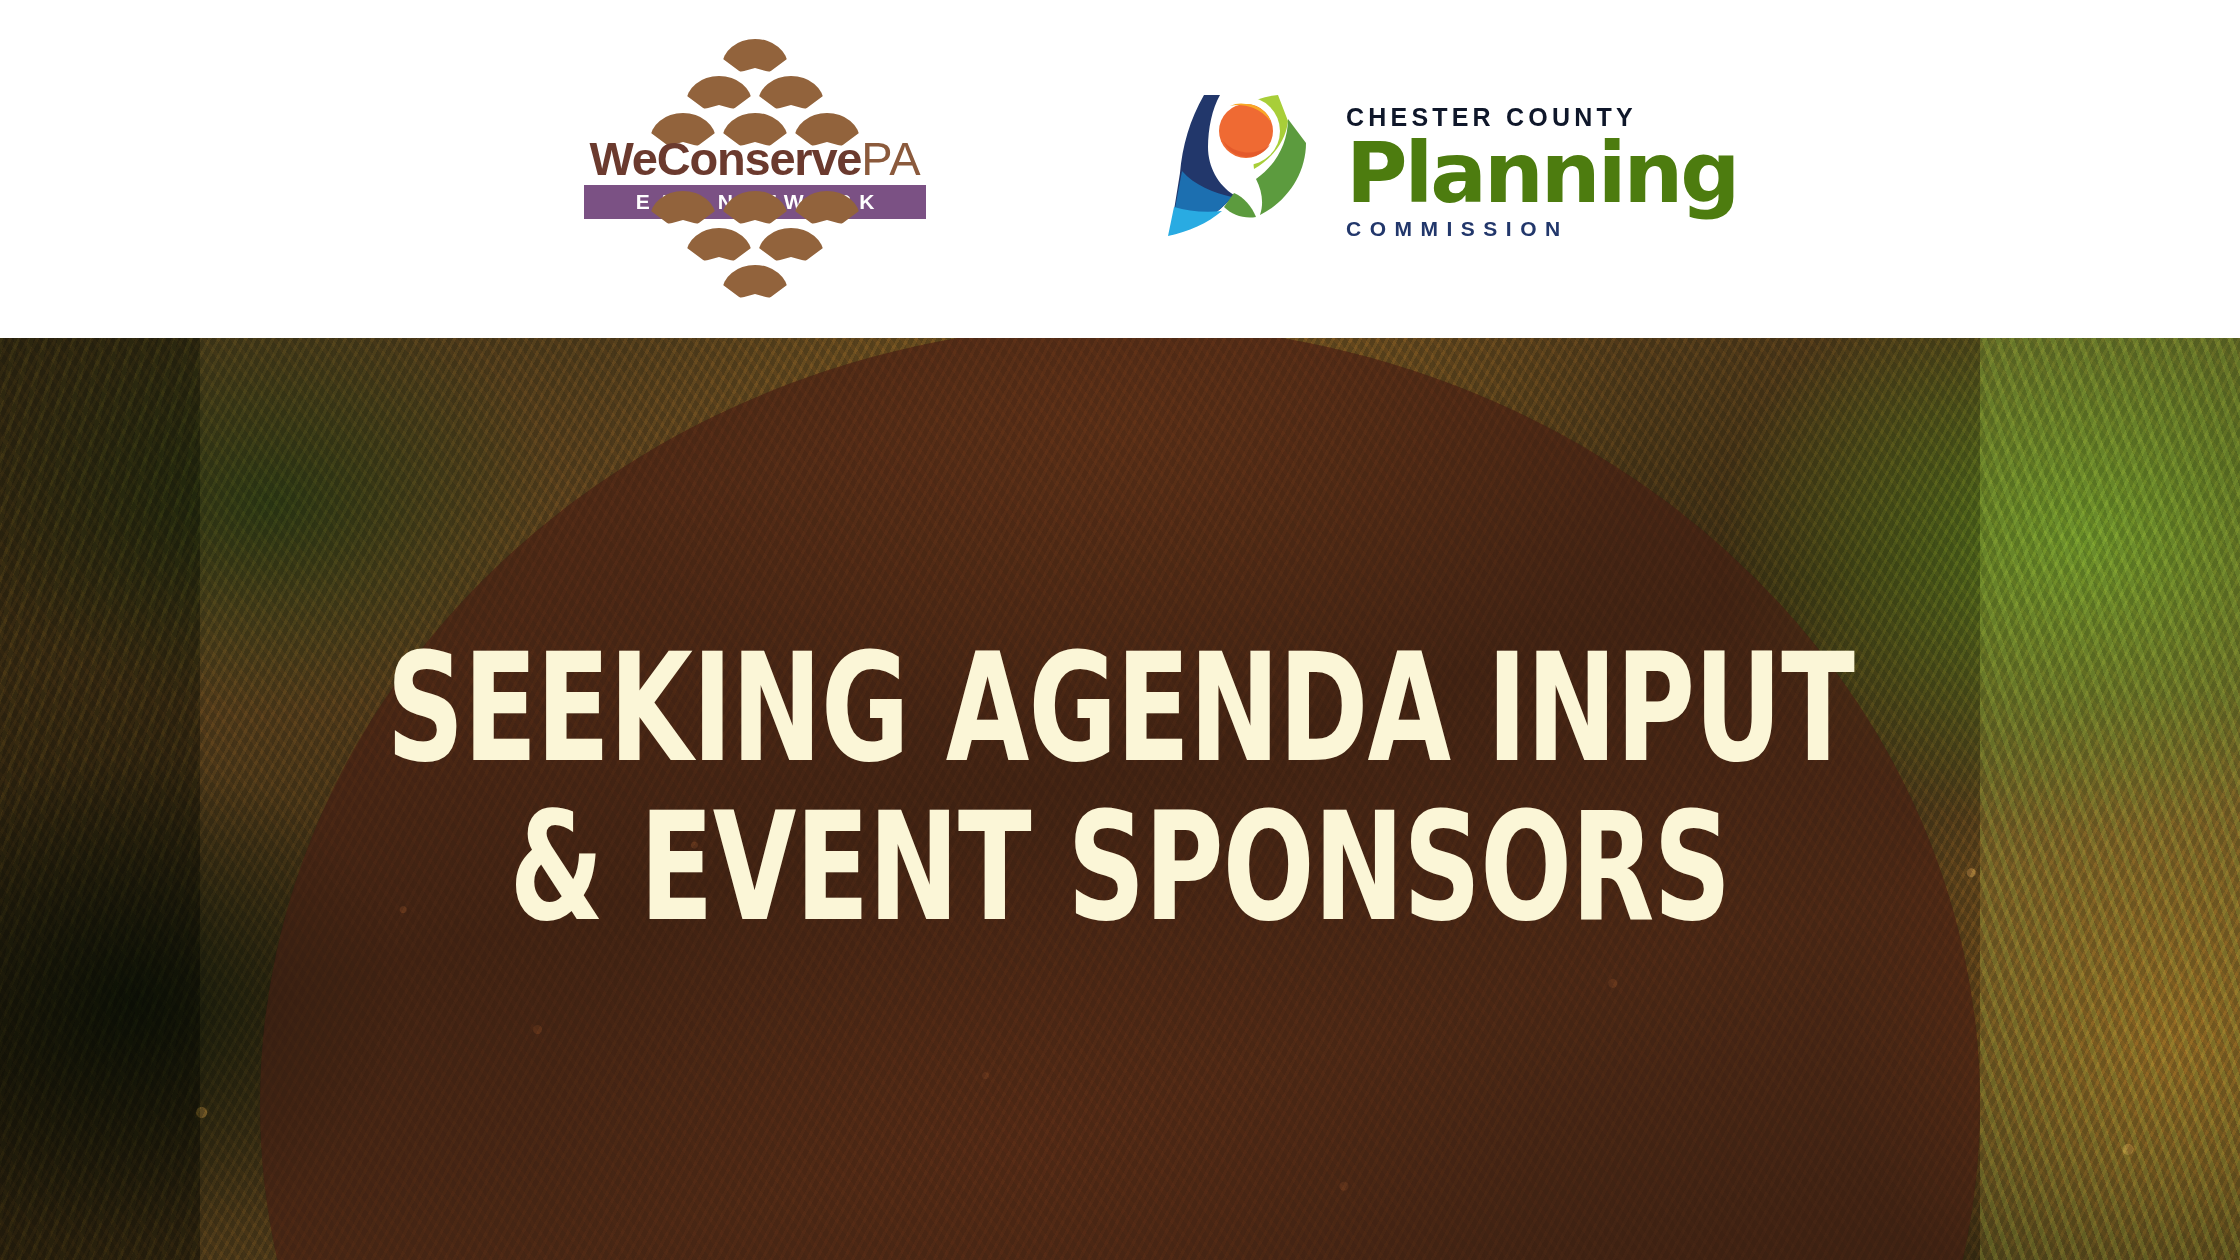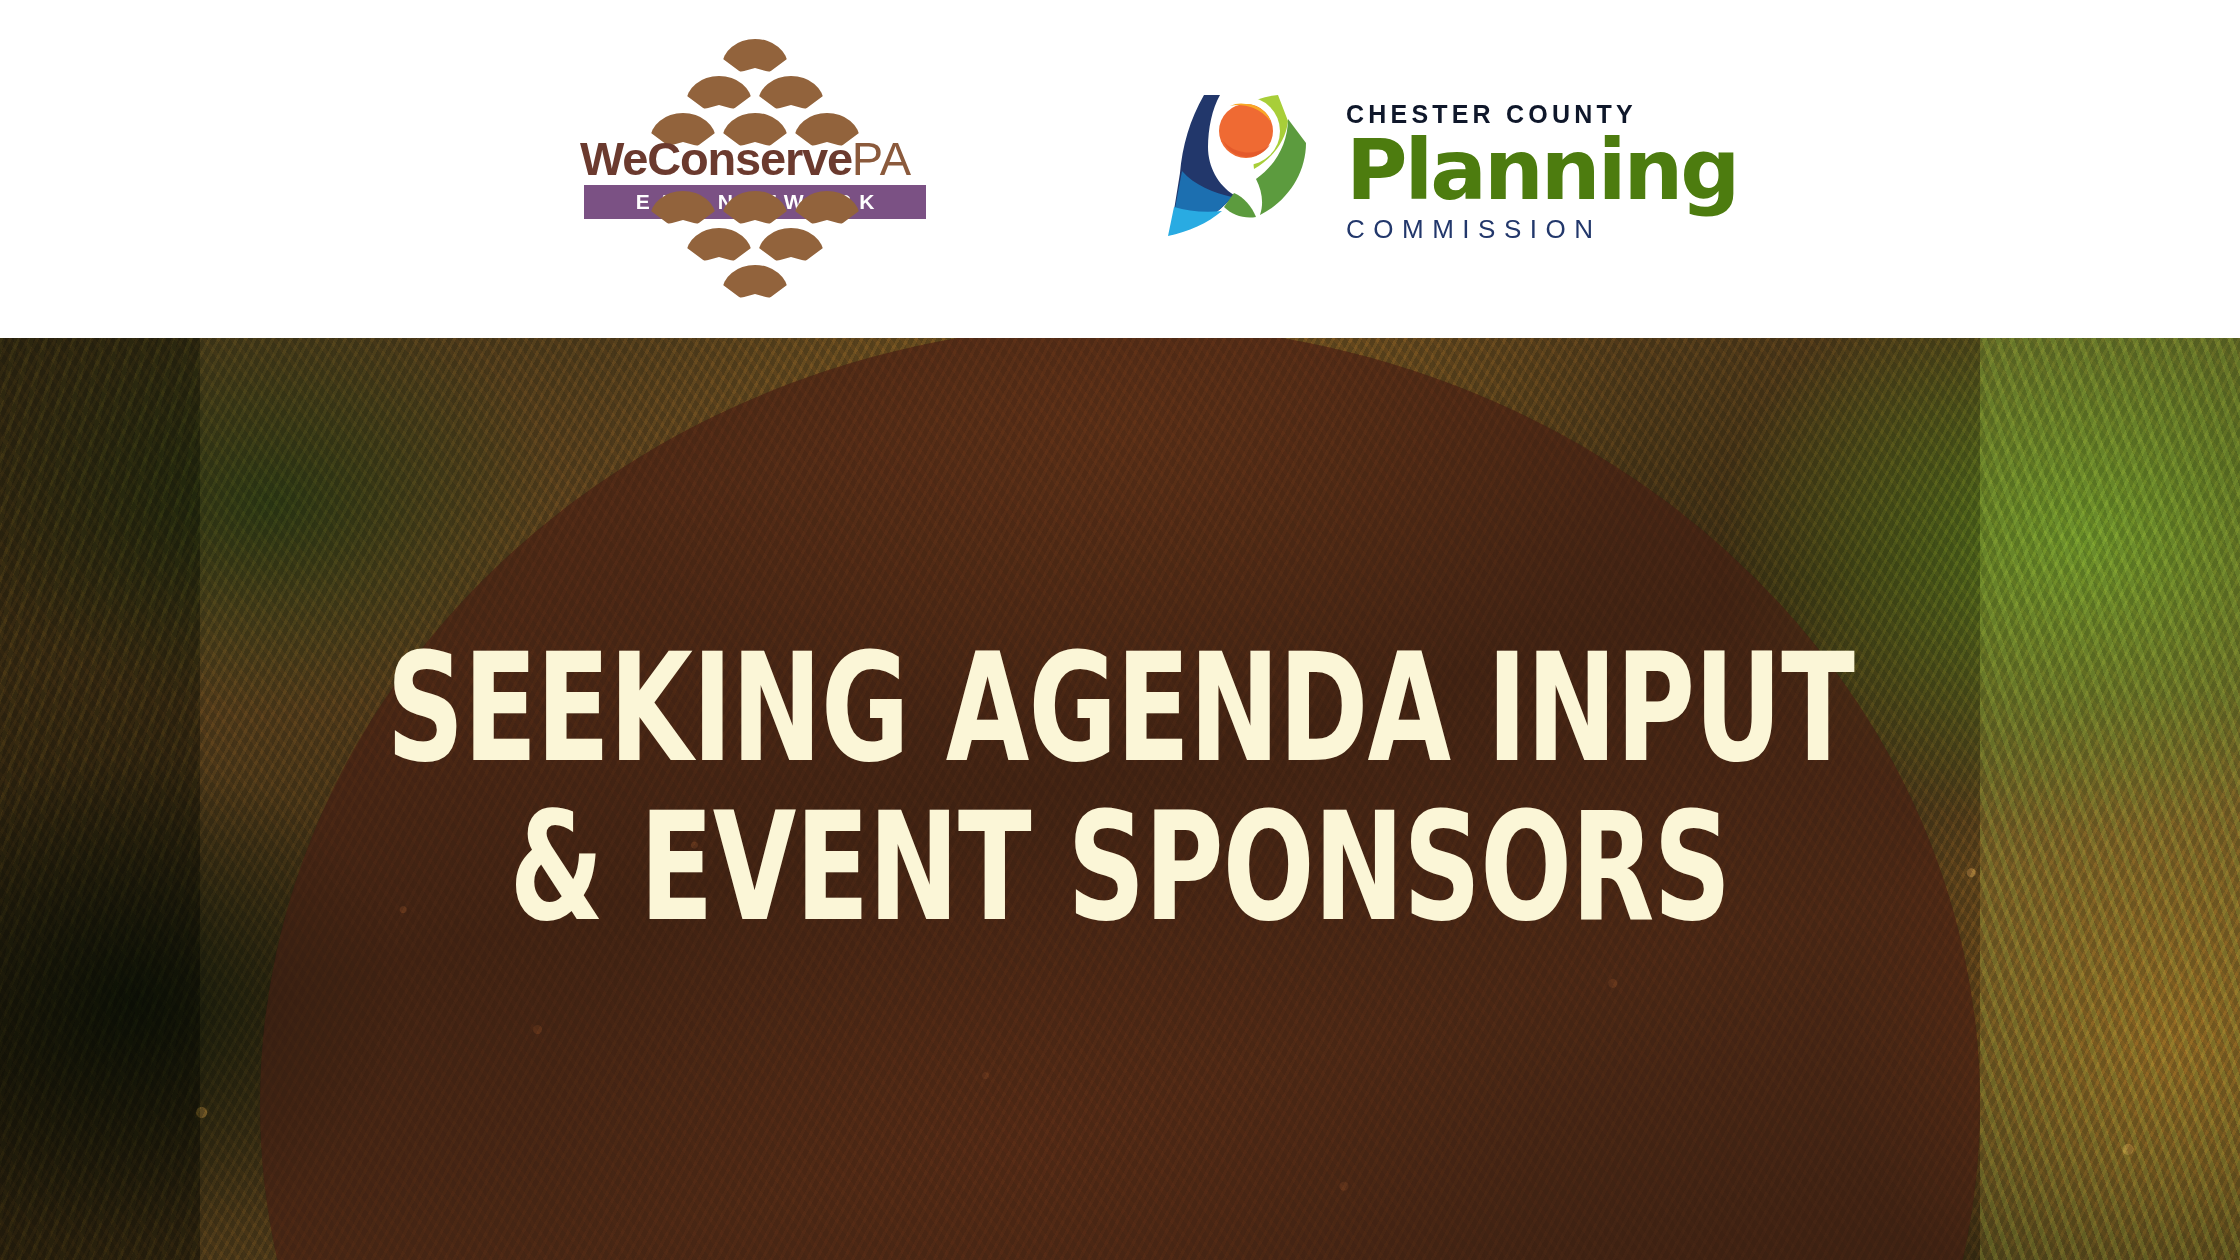--- a/index.html
+++ b/index.html
@@ -27,21 +27,21 @@
   .wcpa-scales{ position:absolute; left:0; width:350px; }
   .wcpa-scales.top{ top:0; height:108px; }
   .wcpa-scales.bot{ top:152px; height:108px; }
   .scale-row{ display:flex; justify-content:center; gap:6px; margin-bottom:4px; }
   .scale{
     width:66px; height:33px; background:#92633C;
     border-radius:50% 50% 42% 42% / 82% 82% 18% 18%;
     clip-path: polygon(8% 0%, 92% 0%, 100% 58%, 72% 100%, 50% 88%, 28% 100%, 0% 58%);
   }
   .wcpa-word{
-    position:absolute; left:0; top:96px; width:350px; 
+    position:absolute; left:0; top:96px; width:350px; text-align:center;
     font-size:47px; font-weight:bold; letter-spacing:-1.2px; line-height:1;
     white-space:nowrap;
   }
   .wcpa-word .a{ color:#6B3A2E; font-weight:bold; }
   .wcpa-word .b{ color:#8B5A3C; font-weight:400; letter-spacing:0px; }
   .wcpa-bar{
     position:absolute; left:4px; top:146px; width:342px; height:34px;
     background:#7B5184; color:#ffffff;
     font-size:21px; font-weight:bold; letter-spacing:8px;
     display:flex; align-items:center; justify-content:center;
@@ -55,21 +55,21 @@
   .ccpc-top{
     color:#0f172a; font-size:25px; font-weight:bold; letter-spacing:4.2px;
     line-height:1; white-space:nowrap;
   }
   .ccpc-mid{
     color:#4d7c0f; font-size:84px; font-weight:bold; letter-spacing:-3px;
     line-height:0.98; margin-top:2px; white-space:nowrap;
     font-family:"DejaVu Sans", sans-serif;
   }
   .ccpc-bot{
-    color:#22376B; font-size:26px; font-weight:normal; letter-spacing:8.5px;
+    color:#22376B; font-size:21px; font-weight:bold; letter-spacing:8.5px;
     line-height:1; margin-top:4px; white-space:nowrap;
   }
 
   
   .hero{
     position:absolute; left:0; top:338px; width:2240px; height:922px;
     overflow:hidden; z-index:1;
   }
   .photo{
     position:absolute; inset:0;

